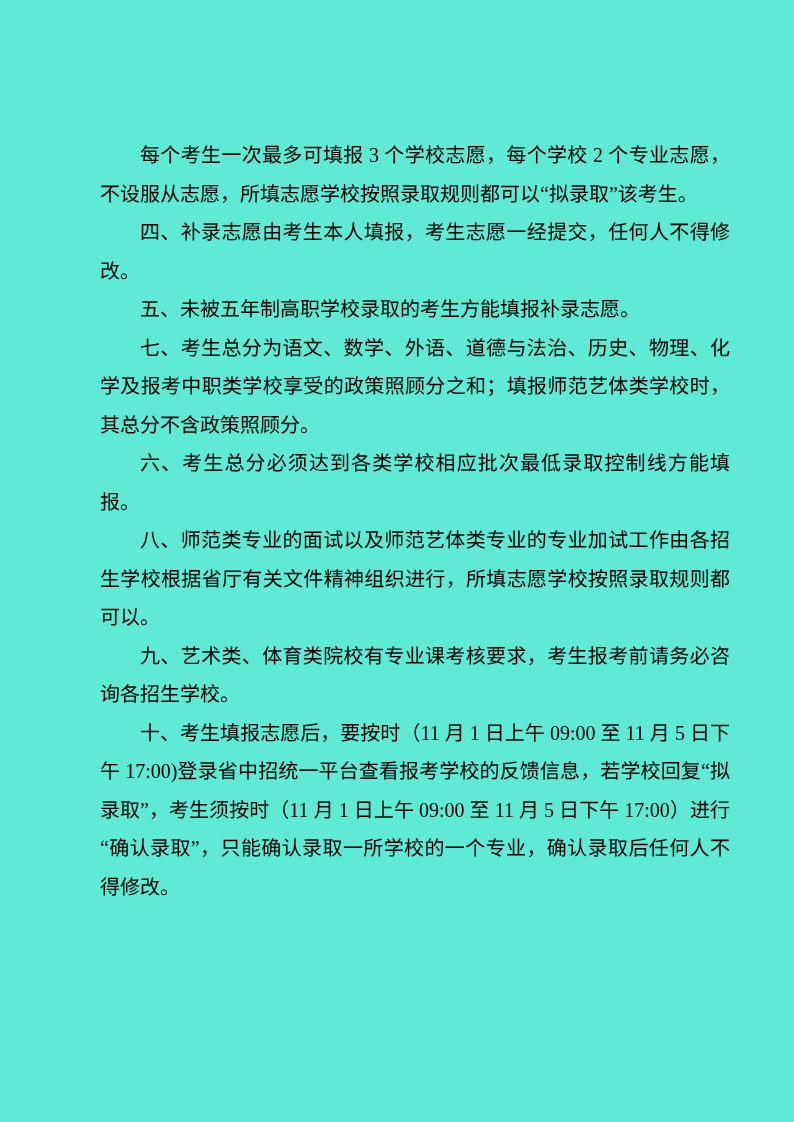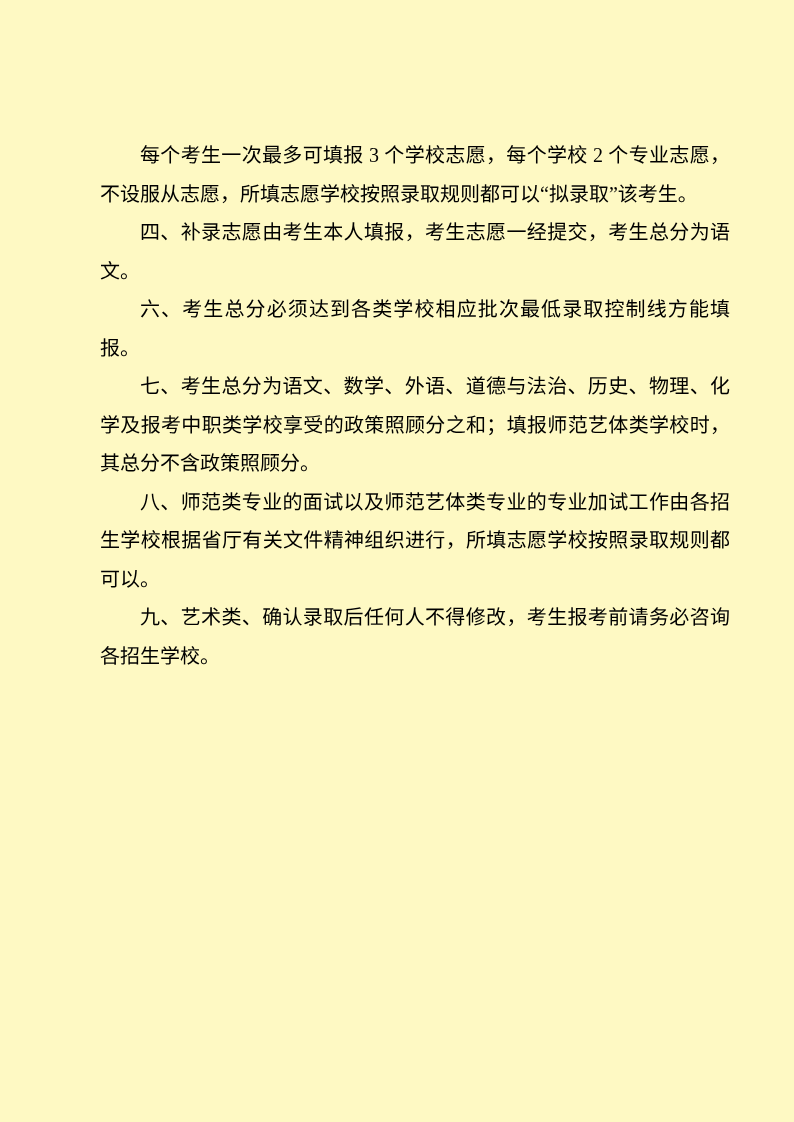--- a/index.html
+++ b/index.html
@@ -5,21 +5,21 @@
 <style>
   html, body {
     margin: 0;
     padding: 0;
     background: #ffffff;
   }
   .page {
     position: relative;
     width: 794px;
     height: 1122px;
-    background: #fef9c3;
+    background: #5eead4;
     overflow: hidden;
     font-family: "Liberation Serif", "DejaVu Serif", serif;
     color: #000000;
   }
   .content {
     position: absolute;
     top: 136px;
     left: 100px;
     width: 630px;
   }
@@ -33,19 +33,21 @@
     text-indent: 2em;
     word-break: break-all;
   }
 </style>
 </head>
 <body>
 
 <div class="page">
   <div class="content">
     <p>每个考生一次最多可填报 3 个学校志愿，每个学校 2 个专业志愿，不设服从志愿，所填志愿学校按照录取规则都可以“拟录取”该考生。</p>
-    <p>四、补录志愿由考生本人填报，考生志愿一经提交，考生总分为语文。</p>
+    <p>四、补录志愿由考生本人填报，考生志愿一经提交，任何人不得修改。</p>
+    <p>五、未被五年制高职学校录取的考生方能填报补录志愿。</p>
+    <p>七、考生总分为语文、数学、外语、道德与法治、历史、物理、化学及报考中职类学校享受的政策照顾分之和；填报师范艺体类学校时，其总分不含政策照顾分。</p>
     <p>六、考生总分必须达到各类学校相应批次最低录取控制线方能填报。</p>
-    <p>七、考生总分为语文、数学、外语、道德与法治、历史、物理、化学及报考中职类学校享受的政策照顾分之和；填报师范艺体类学校时，其总分不含政策照顾分。</p>
     <p>八、师范类专业的面试以及师范艺体类专业的专业加试工作由各招生学校根据省厅有关文件精神组织进行，所填志愿学校按照录取规则都可以。</p>
-    <p>九、艺术类、确认录取后任何人不得修改，考生报考前请务必咨询各招生学校。</p>
+    <p>九、艺术类、体育类院校有专业课考核要求，考生报考前请务必咨询各招生学校。</p>
+    <p>十、考生填报志愿后，要按时（11 月 1 日上午 09:00 至 11 月 5 日下午 17:00)登录省中招统一平台查看报考学校的反馈信息，若学校回复“拟录取”，考生须按时（11 月 1 日上午 09:00 至 11 月 5 日下午 17:00）进行“确认录取”，只能确认录取一所学校的一个专业，确认录取后任何人不得修改。</p>
   </div>
 </div>
 
 </body></html>

